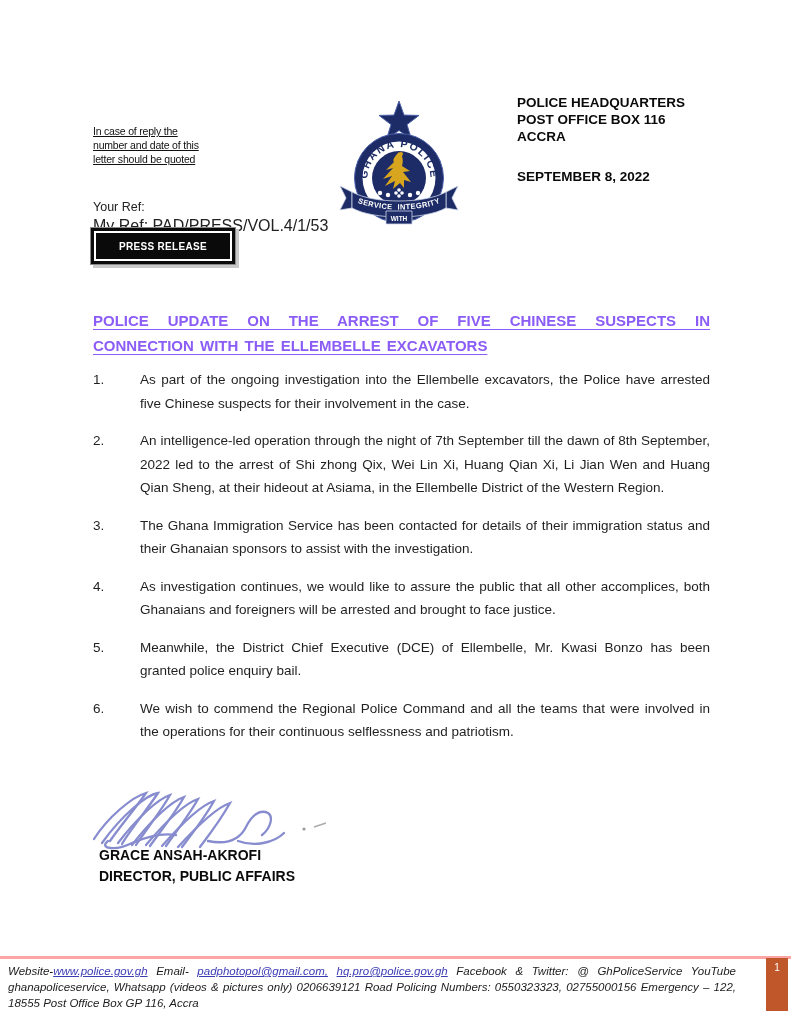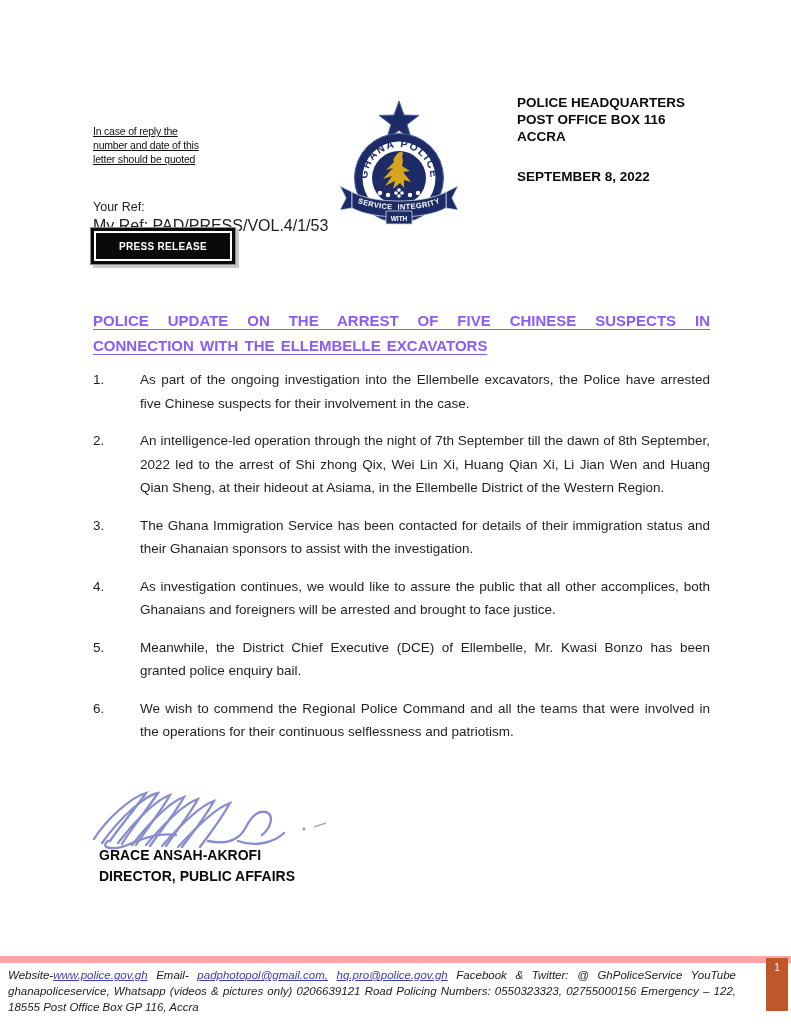--- a/index.html
+++ b/index.html
@@ -32,21 +32,21 @@
   .title .l1 { display:block; text-align:justify; text-align-last:justify; text-decoration:underline; text-underline-offset:3px; }
   .title .l2 { display:inline-block; text-decoration:underline; text-underline-offset:3px; word-spacing:2px; }
   .plist .row { display:grid; grid-template-columns:47px 1fr; margin-bottom:14px; font-size:13.5px; line-height:23.5px; }
   .plist .row .txt { text-align:justify; }
 
   
   .sig { position:absolute; left:88px; top:789px; }
   .signer { position:absolute; left:99px; top:845px; font-size:14px; font-weight:bold; line-height:20.5px; color:#0a0a0a; }
 
   
-  .footer { position:absolute; left:0; right:0; top:956px; border-top:7px solid #fca5a5;
+  .footer { position:absolute; left:0; right:0; top:956px; border-top:3px solid #fca5a5;
     padding:4px 55px 0 8px; font-style:italic; font-size:11.5px; line-height:16px;
     text-align:justify; color:#1c1c1c; }
   .footer .flink { color:#3b3bb5; text-decoration:underline; cursor:pointer; }
   .page-tab { position:absolute; right:3px; top:958px; width:22px; height:53px;
     background:#c0572b; color:#fff; font-size:10px; text-align:center; padding-top:4px;
     font-family:"Liberation Sans", sans-serif; }
 </style>
 </head>
 <body>
 

